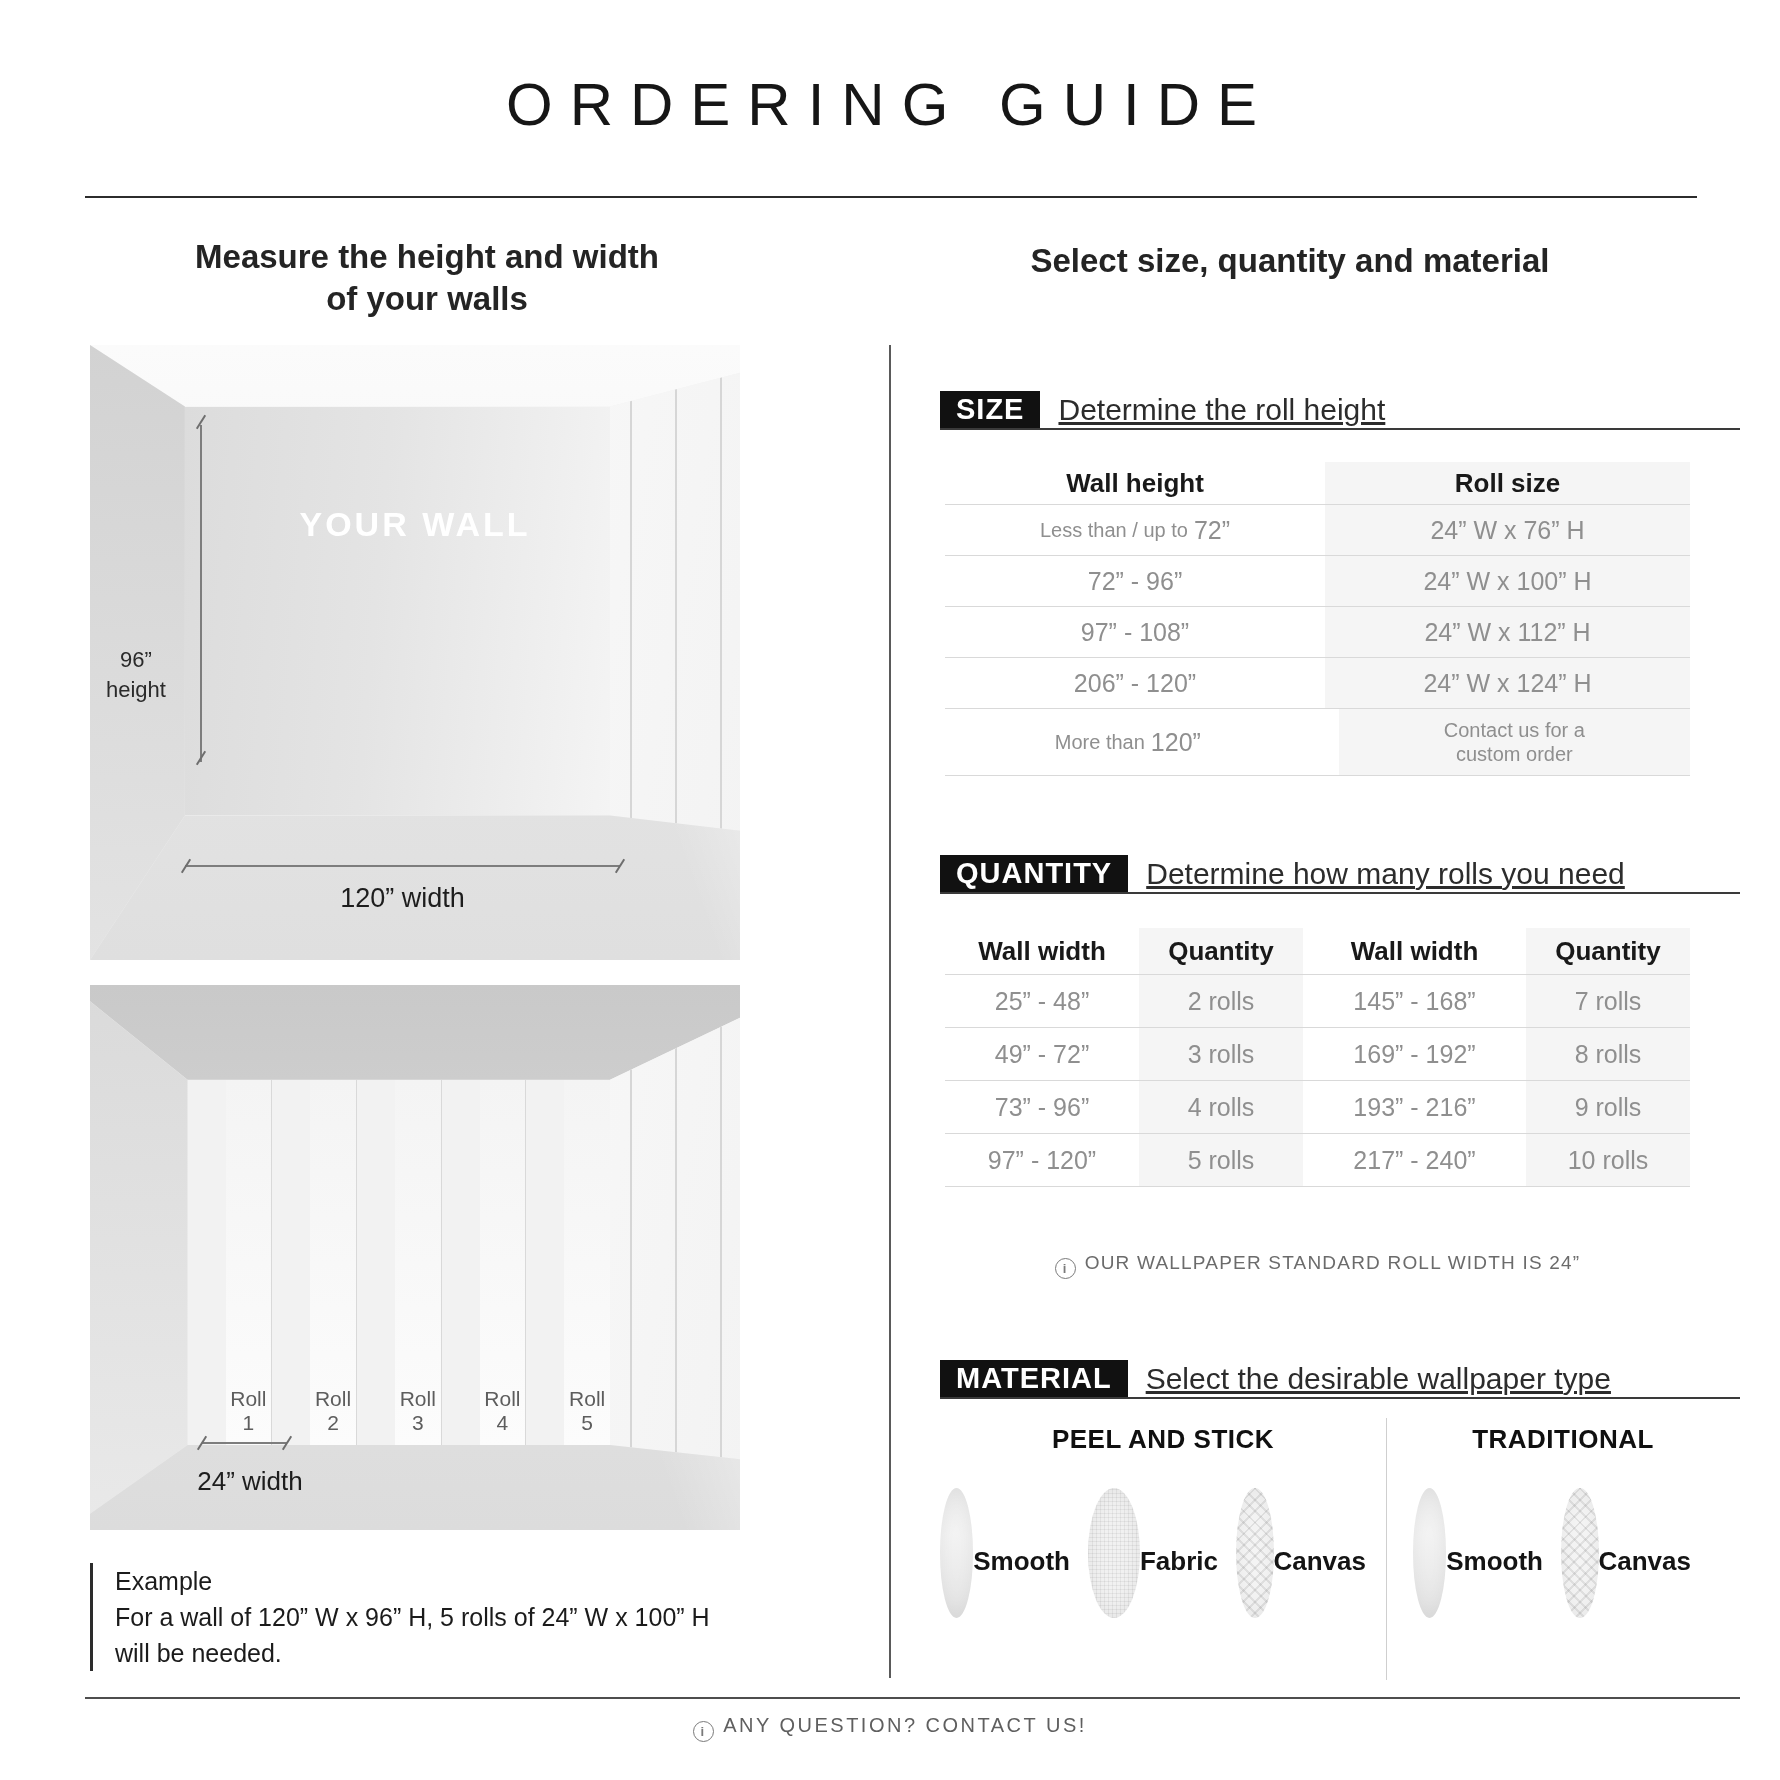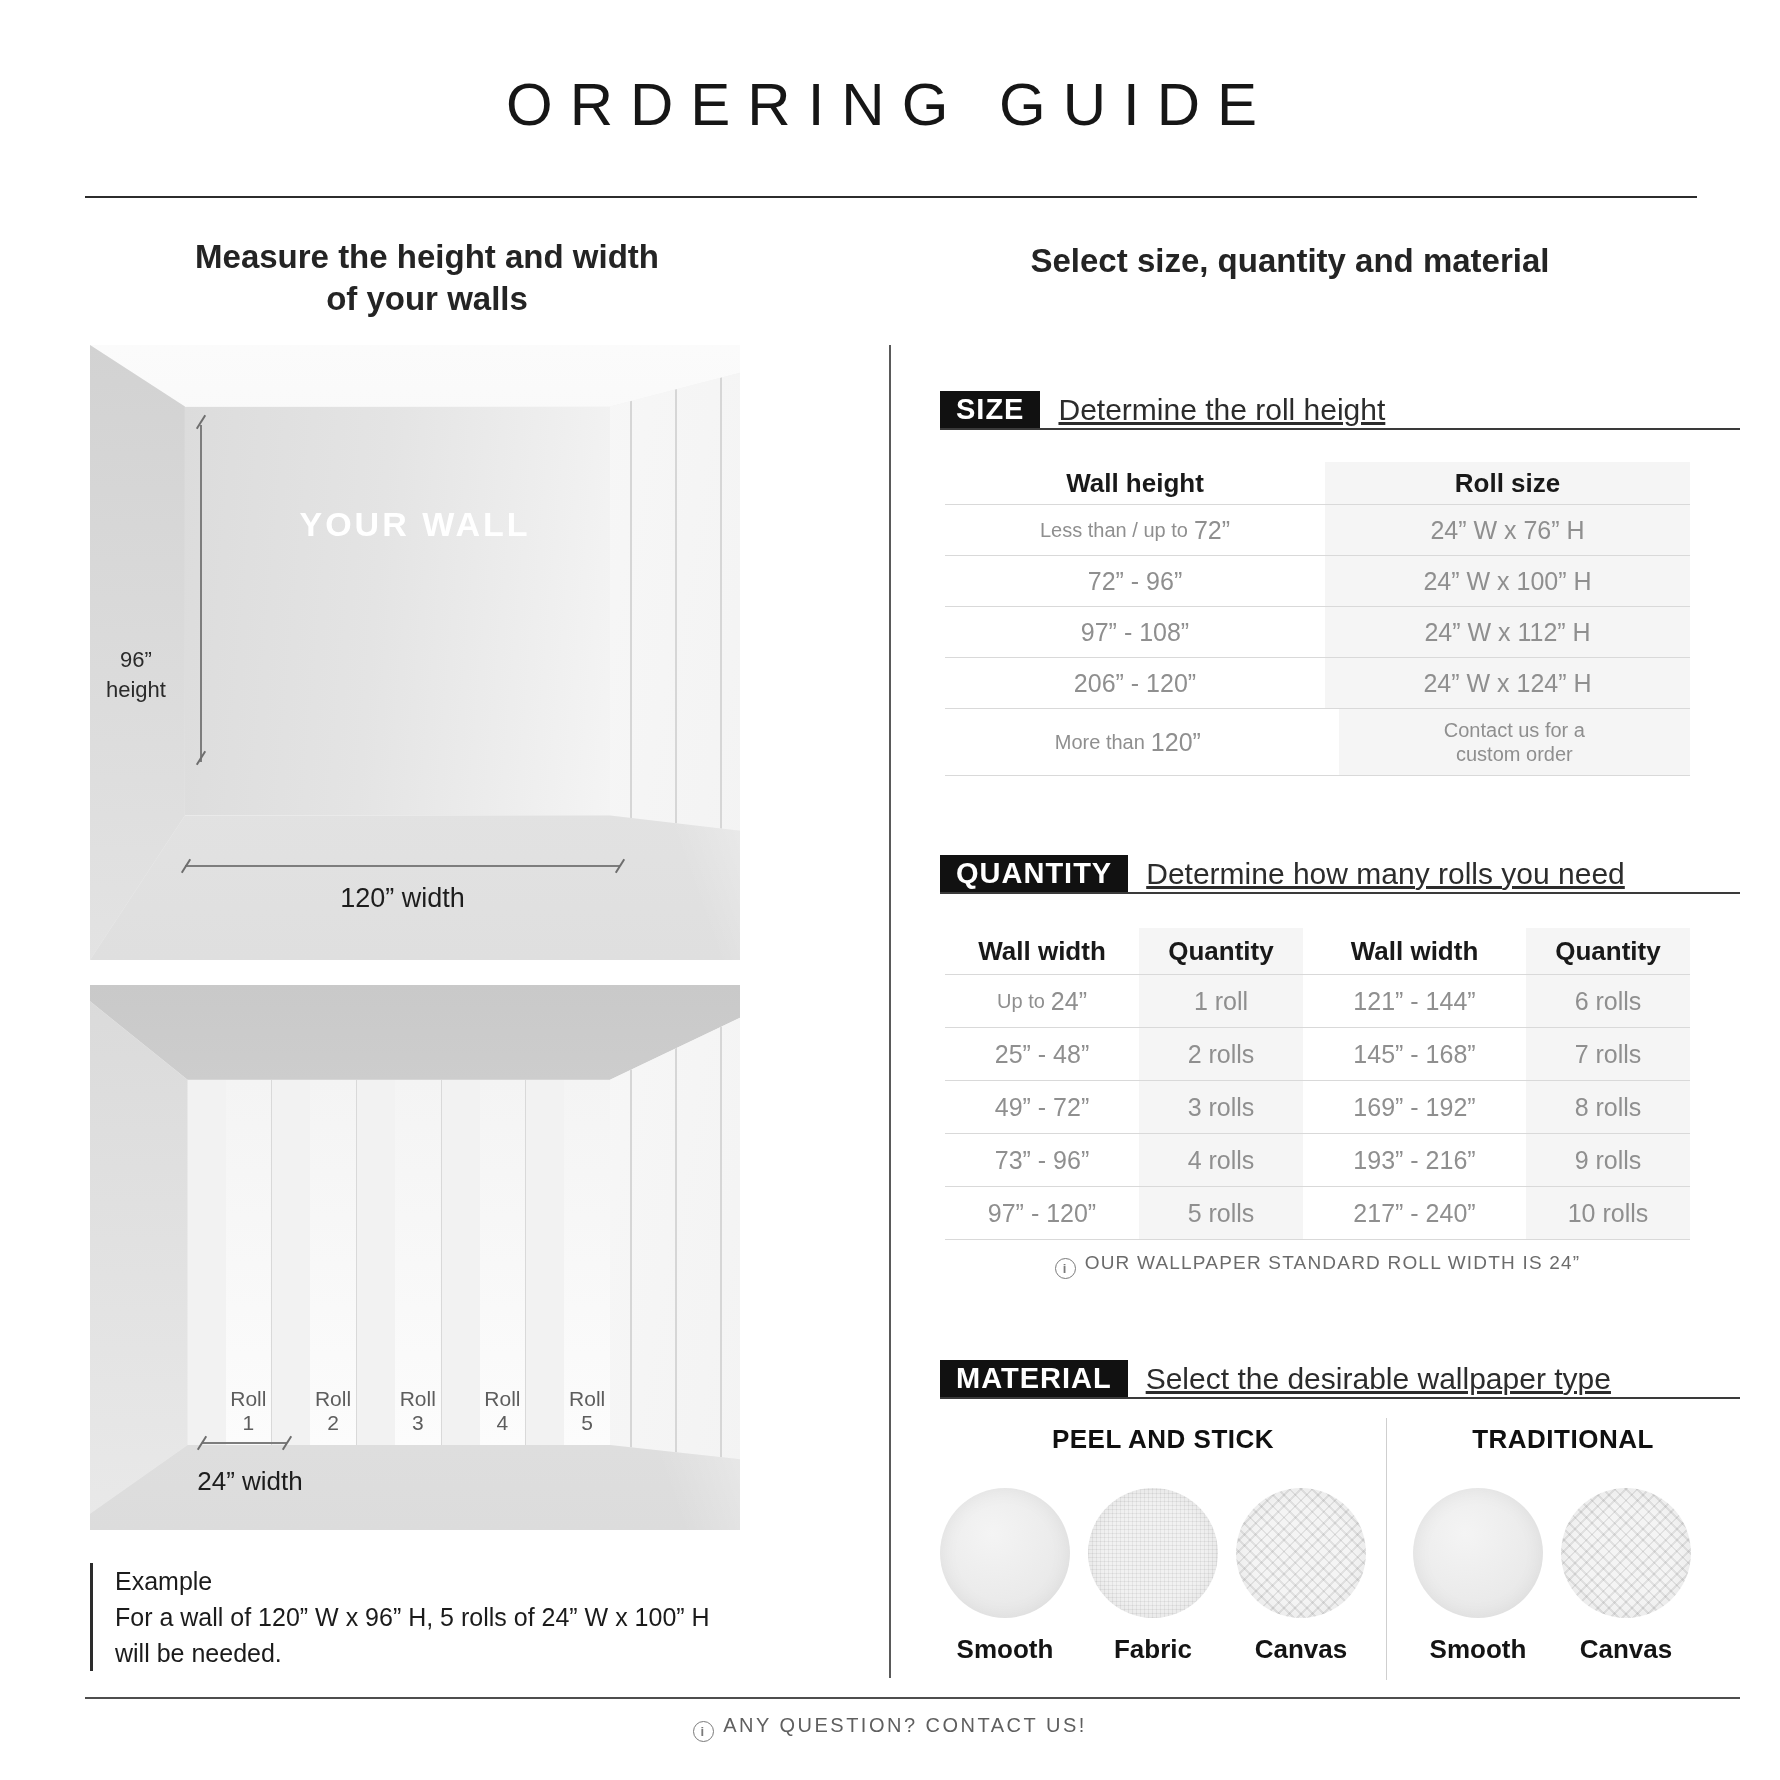--- a/index.html
+++ b/index.html
@@ -98,21 +98,21 @@
     margin-right:9px; vertical-align:-4px; font-weight:600; }
 
   .group-label { top:1424px; text-align:center; font-size:26px; font-weight:600;
     color:#101010; letter-spacing:0.5px; }
   .gl-peel { left:940px; width:446px; }
   .gl-trad { left:1386px; width:354px; }
   .group-divider { left:1386px; top:1418px; width:1px; height:262px; background:#cfcfcf; }
   .swatch-row { display:flex; gap:18px; top:1488px; }
   .sw-peel { left:940px; }
   .sw-trad { left:1413px; }
-  .swatch { display:flex; flex-direction:column; align-items:center; width:130px; }
+  .swatch { display:flex; flex-direction:row; align-items:center; width:130px; }
   .circle { width:130px; height:130px; border-radius:50%; box-shadow:inset 0 0 20px rgba(0,0,0,0.06); }
   .tex-smooth { background:radial-gradient(circle at 40% 35%, #f4f4f4, #e8e8e8 75%, #e2e2e2); }
   .tex-fabric { background:
       repeating-linear-gradient(0deg, rgba(0,0,0,0.055) 0 1px, transparent 1px 4px),
       repeating-linear-gradient(90deg, rgba(0,0,0,0.055) 0 1px, transparent 1px 4px), #f1f1f1; }
   .tex-canvas { background:
       repeating-linear-gradient(45deg, rgba(0,0,0,0.08) 0 2px, transparent 2px 8px),
       repeating-linear-gradient(-45deg, rgba(0,0,0,0.08) 0 2px, transparent 2px 8px), #f4f4f4; }
   .swatch .sw-label { margin-top:16px; font-size:26px; font-weight:600; color:#141414; }
 
@@ -251,35 +251,20 @@
   </div>
   <div class="abs tbl" style="top:928px;">
     <div class="t-row t-head q-h">
       <div class="cell q-c1 hc">Wall width</div>
       <div class="cell q-c2 hc gray">Quantity</div>
       <div class="cell q-c3 hc">Wall width</div>
       <div class="cell q-c4 hc gray">Quantity</div>
     </div>
     <div class="t-row q-r">
       <div class="cell q-c1">
-          <span class="cp">Up to </span>
-          <span class="cv">24”</span>
-        </div>
-      <div class="cell q-c2 gray">
-          <span class="cv">1 roll</span>
-        </div>
-      <div class="cell q-c3">
-          <span class="cv">121” - 144”</span>
-        </div>
-      <div class="cell q-c4 gray">
-          <span class="cv">6 rolls</span>
-        </div>
-    </div>
-    <div class="t-row q-r">
-      <div class="cell q-c1">
           <span class="cv">25” - 48”</span>
         </div>
       <div class="cell q-c2 gray">
           <span class="cv">2 rolls</span>
         </div>
       <div class="cell q-c3">
           <span class="cv">145” - 168”</span>
         </div>
       <div class="cell q-c4 gray">
           <span class="cv">7 rolls</span>

